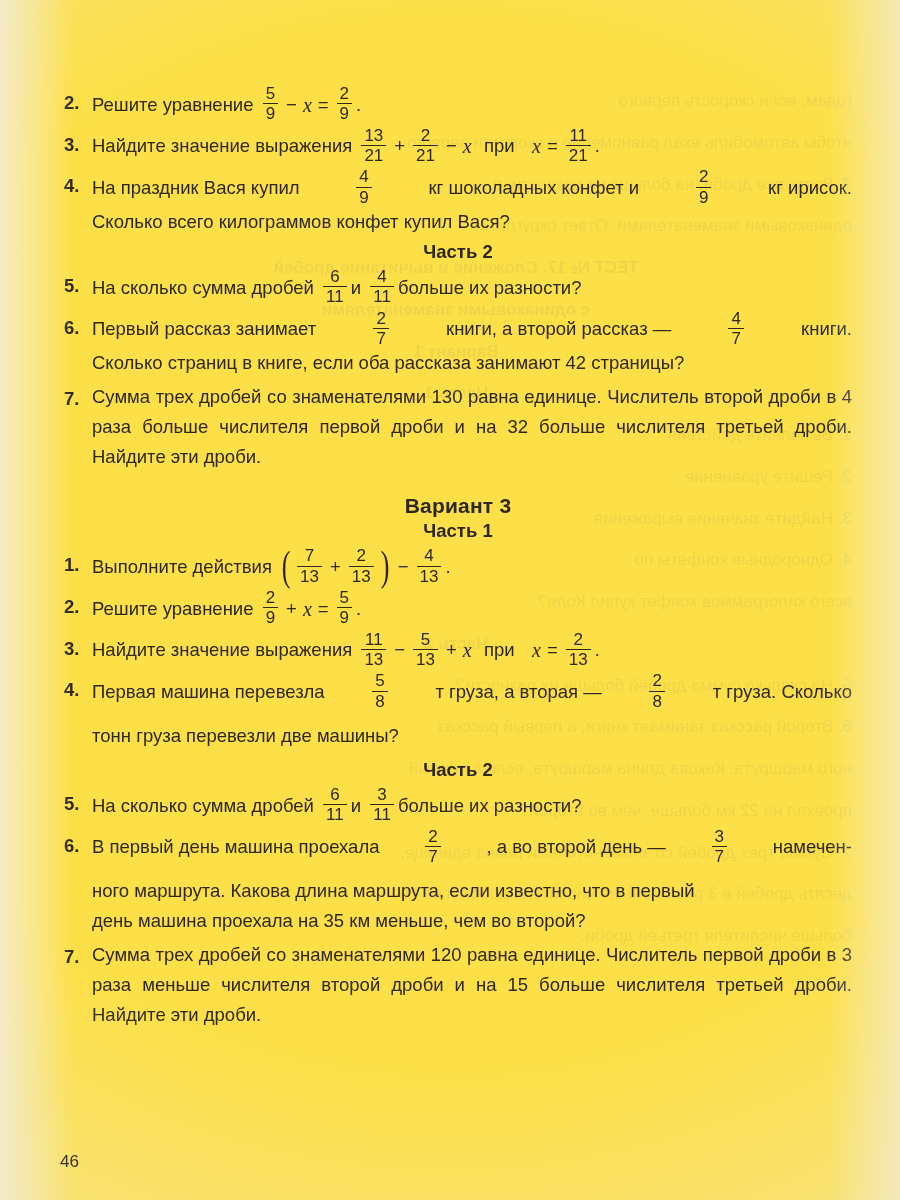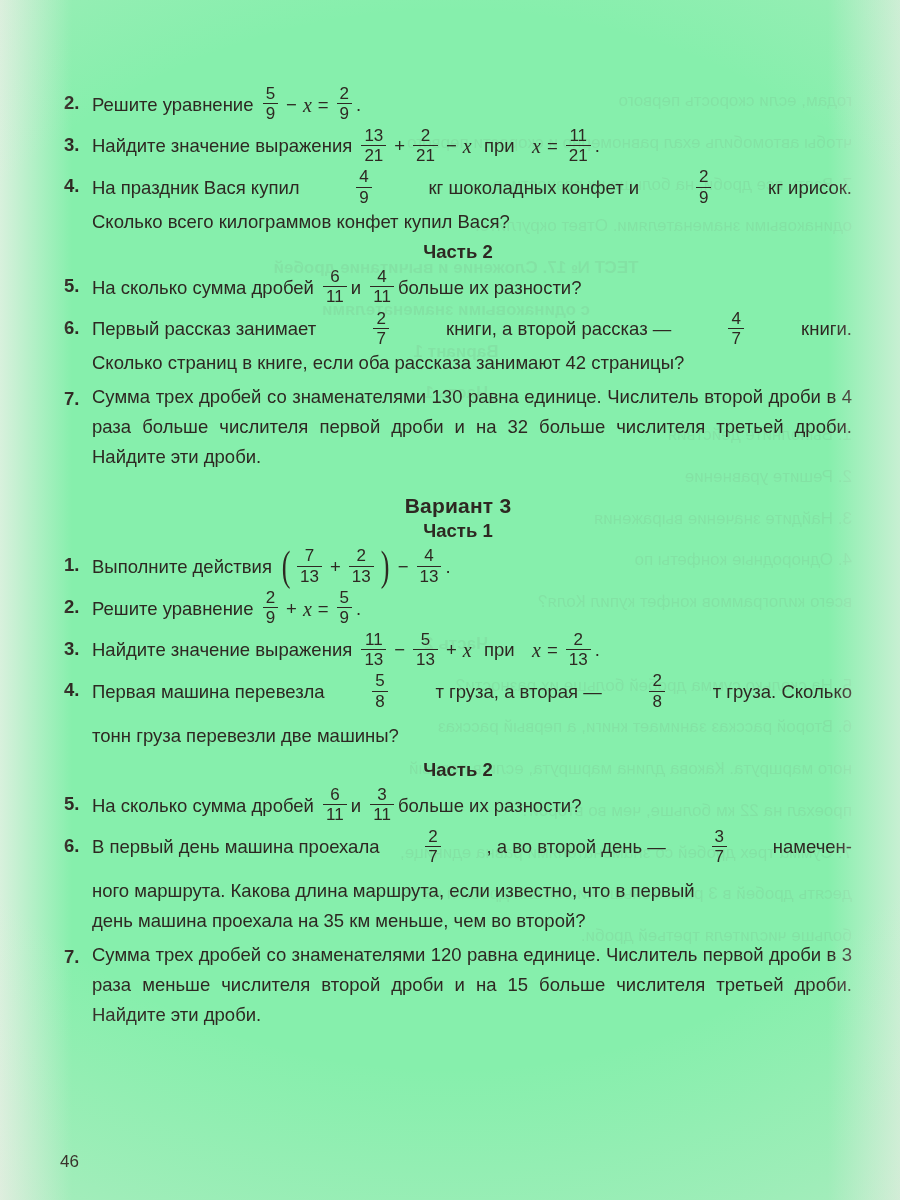--- a/index.html
+++ b/index.html
@@ -9,21 +9,21 @@
   }
   body {
     font-family: "Liberation Sans", "DejaVu Sans", sans-serif;
   }
 
   .page {
     position: relative;
     width: 900px;
     height: 1200px;
     margin: 0;
-    background: #86efac;
+    background: #fde047;
     overflow: hidden;
     color: #2e2822;
   }
 
   
   .paper-tint {
     position: absolute;
     inset: 0;
     background:
       radial-gradient(ellipse 120% 80% at 50% 45%, rgba(255,255,255,0) 55%, rgba(236,231,225,0.55) 100%),

